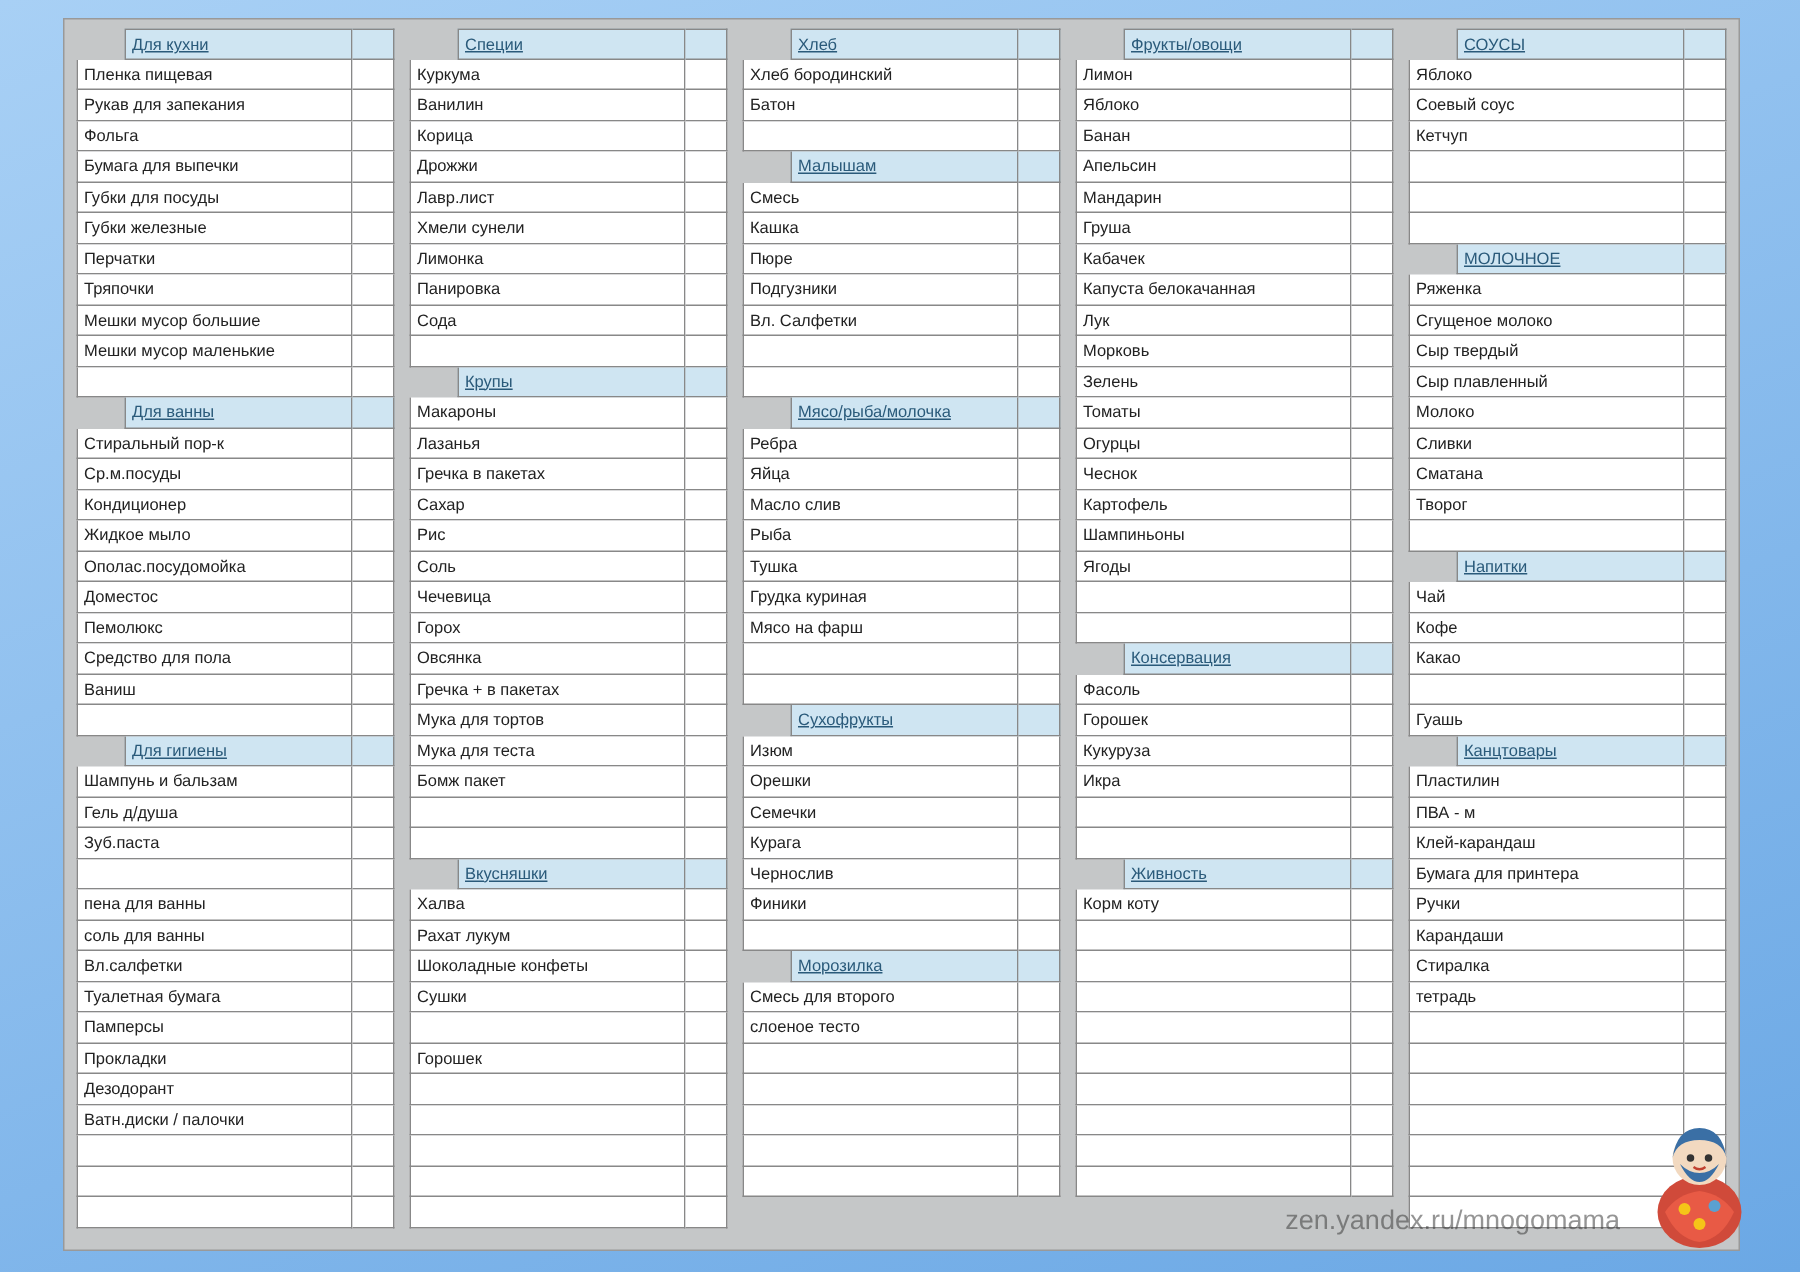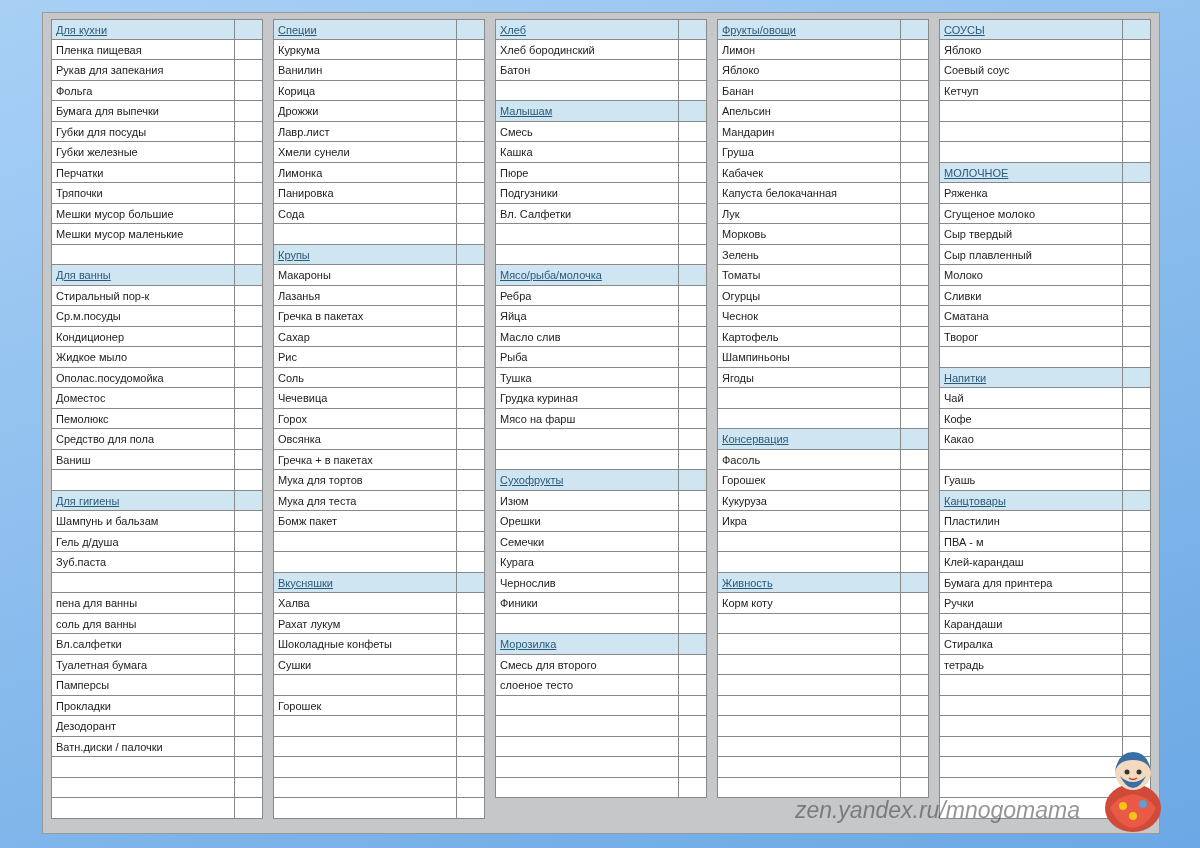--- a/index.html
+++ b/index.html
@@ -53,30 +53,30 @@
     background: #fff;
     border: 1px solid #888;
     border-left: none;
     border-top: none;
   }
   .row.hdr .cell-text {
     background: #cfe5f2;
     text-decoration: underline;
     font-weight: 500;
     color: #2a5a7a;
+    margin-left: 32px;
   }
   .row.hdr .cell-chk { background: #cfe5f2; }
   .row.blank .cell-text,
   .row.blank .cell-chk { background: #fff; }
   .watermark {
     position: absolute;
     bottom: 24px;
     right: 120px;
-    font-size: 23px;
-    font-style: italic;
+    font-size: 18px;
     color: rgba(60,60,60,0.55);
     pointer-events: none;
   }
   .mascot {
     position: absolute;
     bottom: 14px;
     right: 32px;
     width: 70px;
     height: 88px;
     pointer-events: none;

